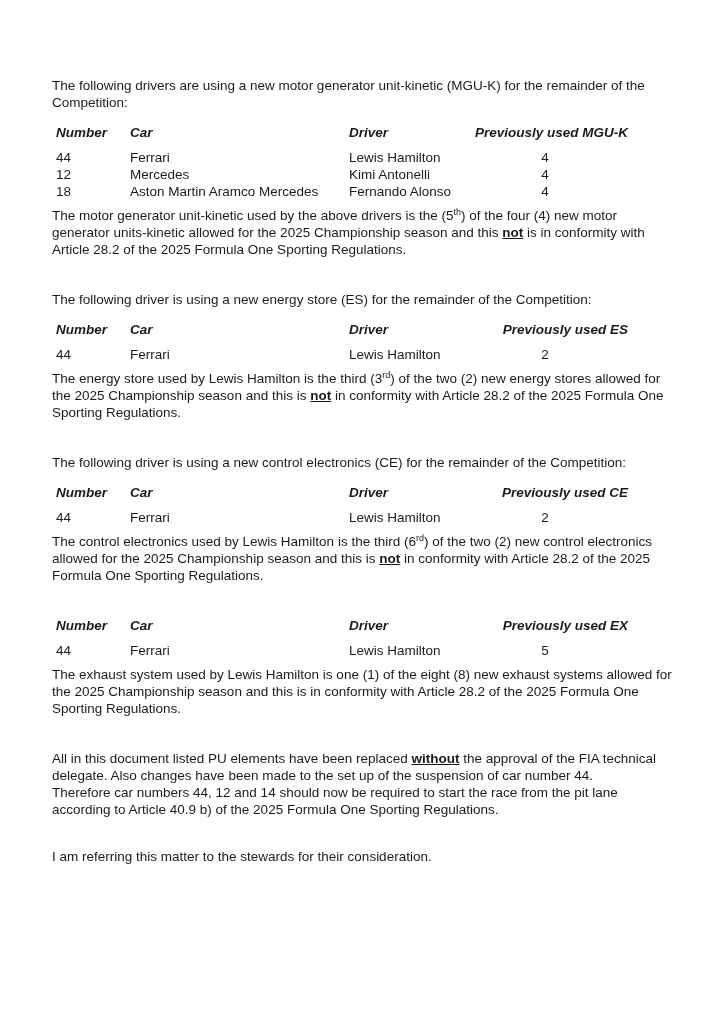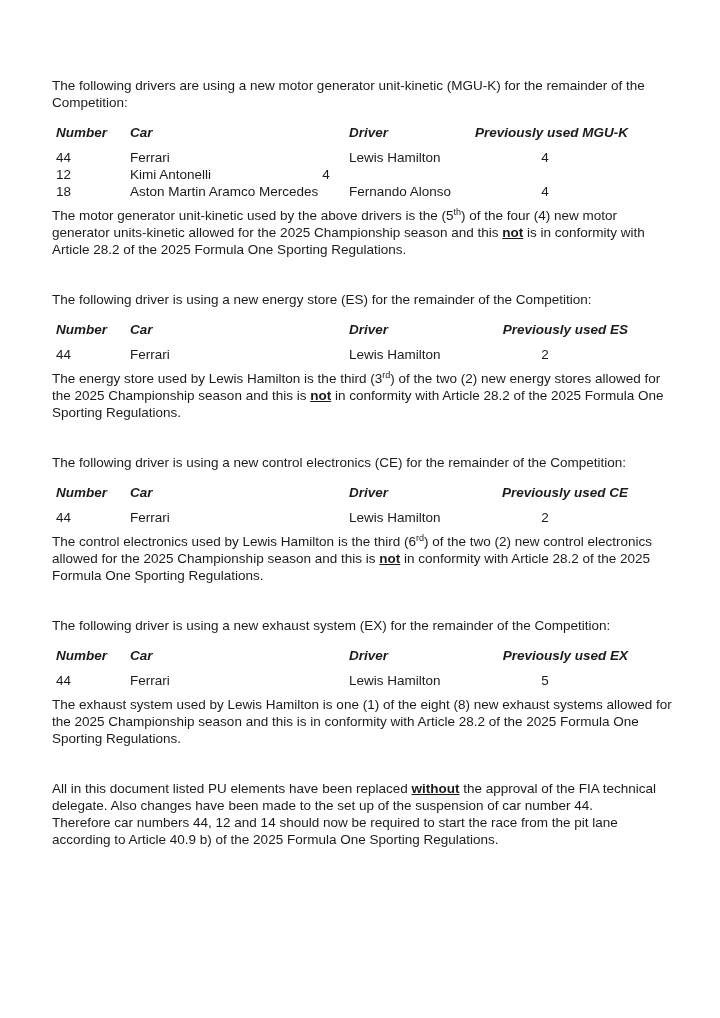--- a/index.html
+++ b/index.html
@@ -53,20 +53,21 @@
           <span class="c c4">Previously used MGU-K</span>
         </div>
         <div class="trow">
           <span class="c c1">44</span>
           <span class="c c2">Ferrari</span>
           <span class="c c3">Lewis Hamilton</span>
           <span class="c c4">4</span>
         </div>
         <div class="trow">
           <span class="c c1">12</span>
+          <span class="c c2">Mercedes</span>
           <span class="c c3">Kimi Antonelli</span>
           <span class="c c4">4</span>
         </div>
         <div class="trow">
           <span class="c c1">18</span>
           <span class="c c2">Aston Martin Aramco Mercedes</span>
           <span class="c c3">Fernando Alonso</span>
           <span class="c c4">4</span>
         </div>
       </div>
@@ -105,34 +106,34 @@
           <span class="c c1">44</span>
           <span class="c c2">Ferrari</span>
           <span class="c c3">Lewis Hamilton</span>
           <span class="c c4">2</span>
         </div>
       </div>
       <p class="note"><span>The control electronics used by Lewis Hamilton is the third (6</span><span class="rt-sup">rd</span><span>) of the two (2) new control electronics allowed for the 2025 Championship season and this is </span><span class="rt-bu">not</span><span> in conformity with Article 28.2 of the 2025 Formula One Sporting Regulations.</span></p>
     </div>
 
     <div class="section">
-      <p class="intro">The following driver is using a new exhaust system (EX) for the remainder of the Competition:</p>
       <div class="ptable">
         <div class="trow thead">
           <span class="c c1">Number</span>
           <span class="c c2">Car</span>
           <span class="c c3">Driver</span>
           <span class="c c4">Previously used EX</span>
         </div>
         <div class="trow">
           <span class="c c1">44</span>
           <span class="c c2">Ferrari</span>
           <span class="c c3">Lewis Hamilton</span>
           <span class="c c4">5</span>
         </div>
       </div>
       <p class="note"><span>The exhaust system used by Lewis Hamilton is one (1) of the eight (8) new exhaust systems allowed for the 2025 Championship season and this is in conformity with Article 28.2 of the 2025 Formula One Sporting Regulations.</span></p>
     </div>
 
     <p class="closing"><span>All in this document listed PU elements have been replaced </span><span class="rt-bu">without</span><span> the approval of the FIA technical delegate. Also changes have been made to the set up of the suspension of car number 44.</span><br><span>Therefore car numbers 44, 12 and 14 should now be required to start the race from the pit lane according to Article 40.9 b) of the 2025 Formula One Sporting Regulations.</span></p>
+    <p class="closing-b">I am referring this matter to the stewards for their consideration.</p>
 
   </div>
 </div>
 
 </body></html>

